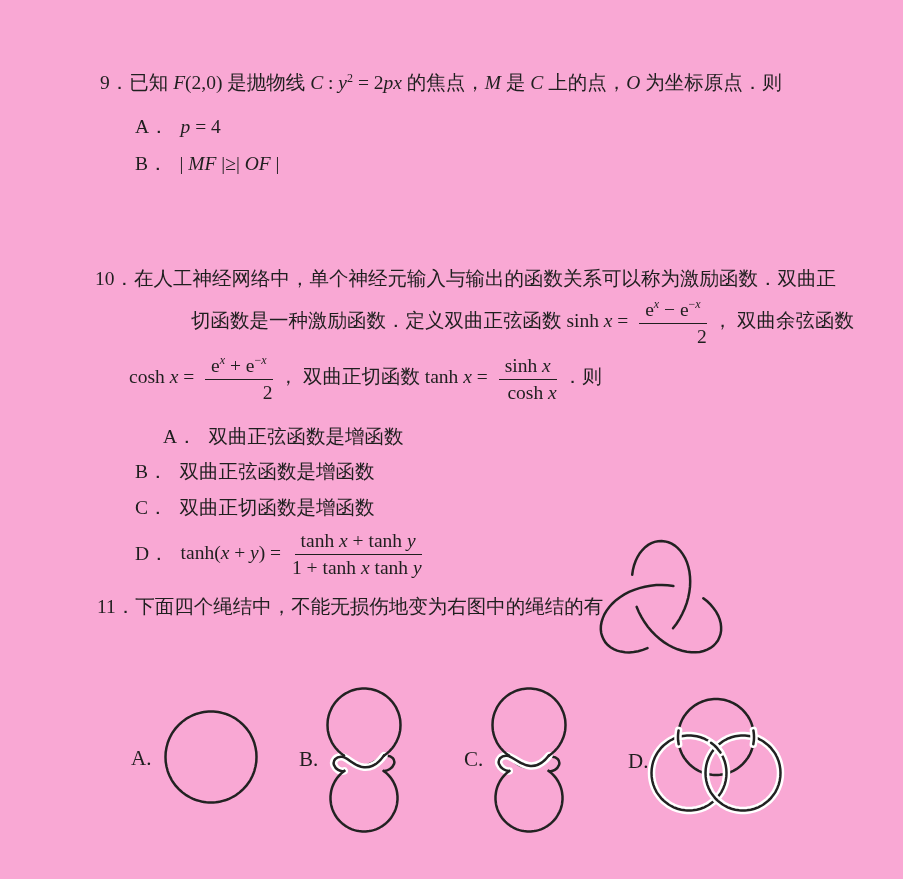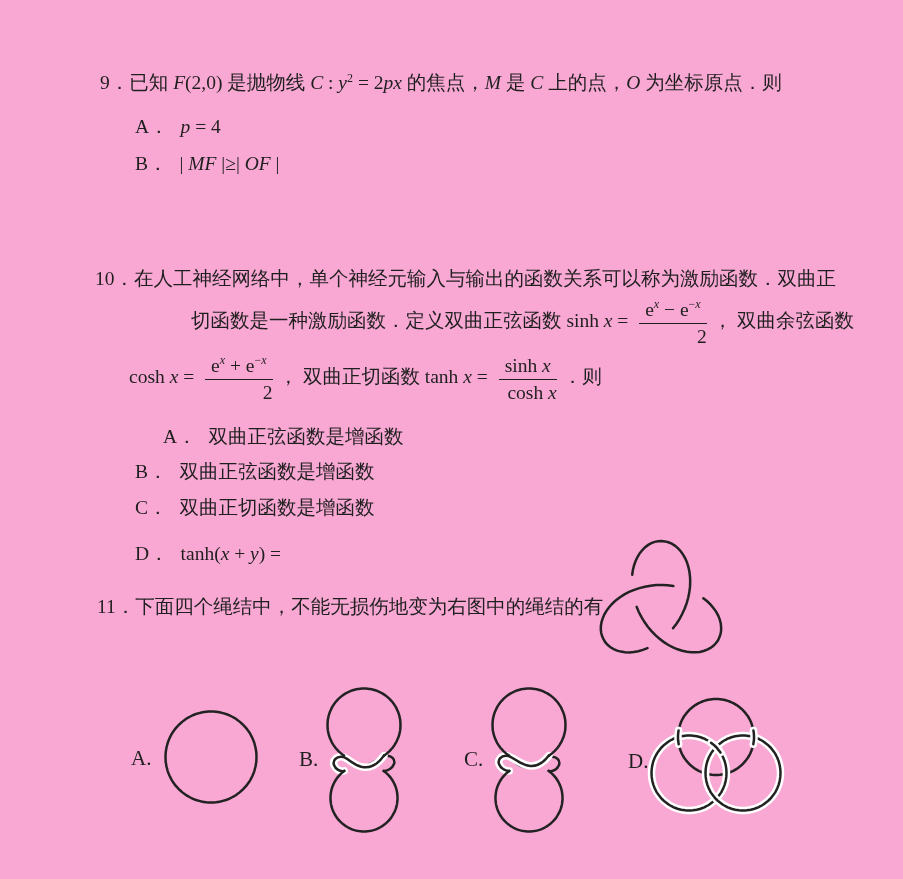--- a/index.html
+++ b/index.html
@@ -57,21 +57,24 @@
     <span class="optlab">A．</span><span>双曲正弦函数是增函数</span>
   </div>
   <div class="ln" style="left:135px;top:459px;">
     <span class="optlab">B．</span><span>双曲正弦函数是增函数</span>
   </div>
   <div class="ln" style="left:135px;top:495px;">
     <span class="optlab">C．</span><span>双曲正切函数是增函数</span>
   </div>
   <div class="ln flex" style="left:135px;top:527px;height:54px;">
     <span class="optlab">D．</span>
-      <span>tanh(<i>x</i> + <i>y</i>) = </span>
+      <span>tanh(<i>x</i> + <i>y</i>) = <span class="fr">
+          <span class="n">tanh <i>x</i> + tanh <i>y</i></span>
+          <span class="d">1 + tanh <i>x</i> tanh <i>y</i></span>
+        </span></span>
   </div>
 
   <div class="ln" style="left:97px;top:594px;">
     <span>11．</span><span>下面四个绳结中，不能无损伤地变为右图中的绳结的有</span>
   </div>
 
   <svg id="trefoil" style="left:595px;top:526px;" width="140" height="135" viewBox="0 0 140 135">
       <path d="M108.3,72.2L112.2,75.3L115.6,78.6L118.6,82.2L121.2,85.8L123.2,89.6L124.7,93.4L125.7,97.2L126.1,100.9L126.1,104.6L125.5,108.1L124.4,111.4L122.9,114.5L120.8,117.3L118.4,119.8L115.5,121.9L112.2,123.7L108.6,125.0L104.8,125.9L100.6,126.3L96.3,126.3L91.8,125.8L87.2,124.8L82.6,123.3L78.0,121.4L73.4,119.0L68.9,116.1L64.5,112.8L60.4,109.2L56.5,105.1L52.8,100.7L49.5,96.1L46.5,91.2L43.8,86.0L41.6,80.8" fill="none" stroke="#222222" stroke-width="2.5" stroke-linecap="round"></path>
       <path d="M37.2,48.8L37.9,43.9L39.1,39.2L40.7,34.8L42.6,30.8L44.8,27.2L47.4,24.0L50.2,21.2L53.2,18.9L56.4,17.2L59.7,15.9L63.1,15.2L66.6,15.0L70.0,15.4L73.4,16.3L76.7,17.7L79.8,19.6L82.8,22.1L85.5,25.0L87.9,28.4L90.1,32.1L91.9,36.2L93.3,40.7L94.4,45.5L95.0,50.5L95.2,55.6L95.0,60.9L94.3,66.3L93.2,71.8L91.7,77.2L89.7,82.5L87.3,87.8L84.6,92.8L81.5,97.7L78.0,102.2" fill="none" stroke="#222222" stroke-width="2.5" stroke-linecap="round"></path>
       <path d="M52.5,122.1L47.9,123.9L43.2,125.2L38.7,126.0L34.2,126.4L30.0,126.2L25.9,125.6L22.1,124.6L18.7,123.1L15.5,121.2L12.8,119.0L10.4,116.4L8.6,113.5L7.2,110.3L6.2,107.0L5.8,103.4L5.9,99.7L6.6,95.9L7.8,92.1L9.4,88.3L11.6,84.6L14.3,81.0L17.5,77.5L21.0,74.2L25.0,71.2L29.4,68.4L34.1,65.9L39.2,63.8L44.4,62.1L49.9,60.7L55.5,59.7L61.2,59.1L67.0,59.0L72.7,59.3L78.4,60.0" fill="none" stroke="#222222" stroke-width="2.5" stroke-linecap="round"></path>

